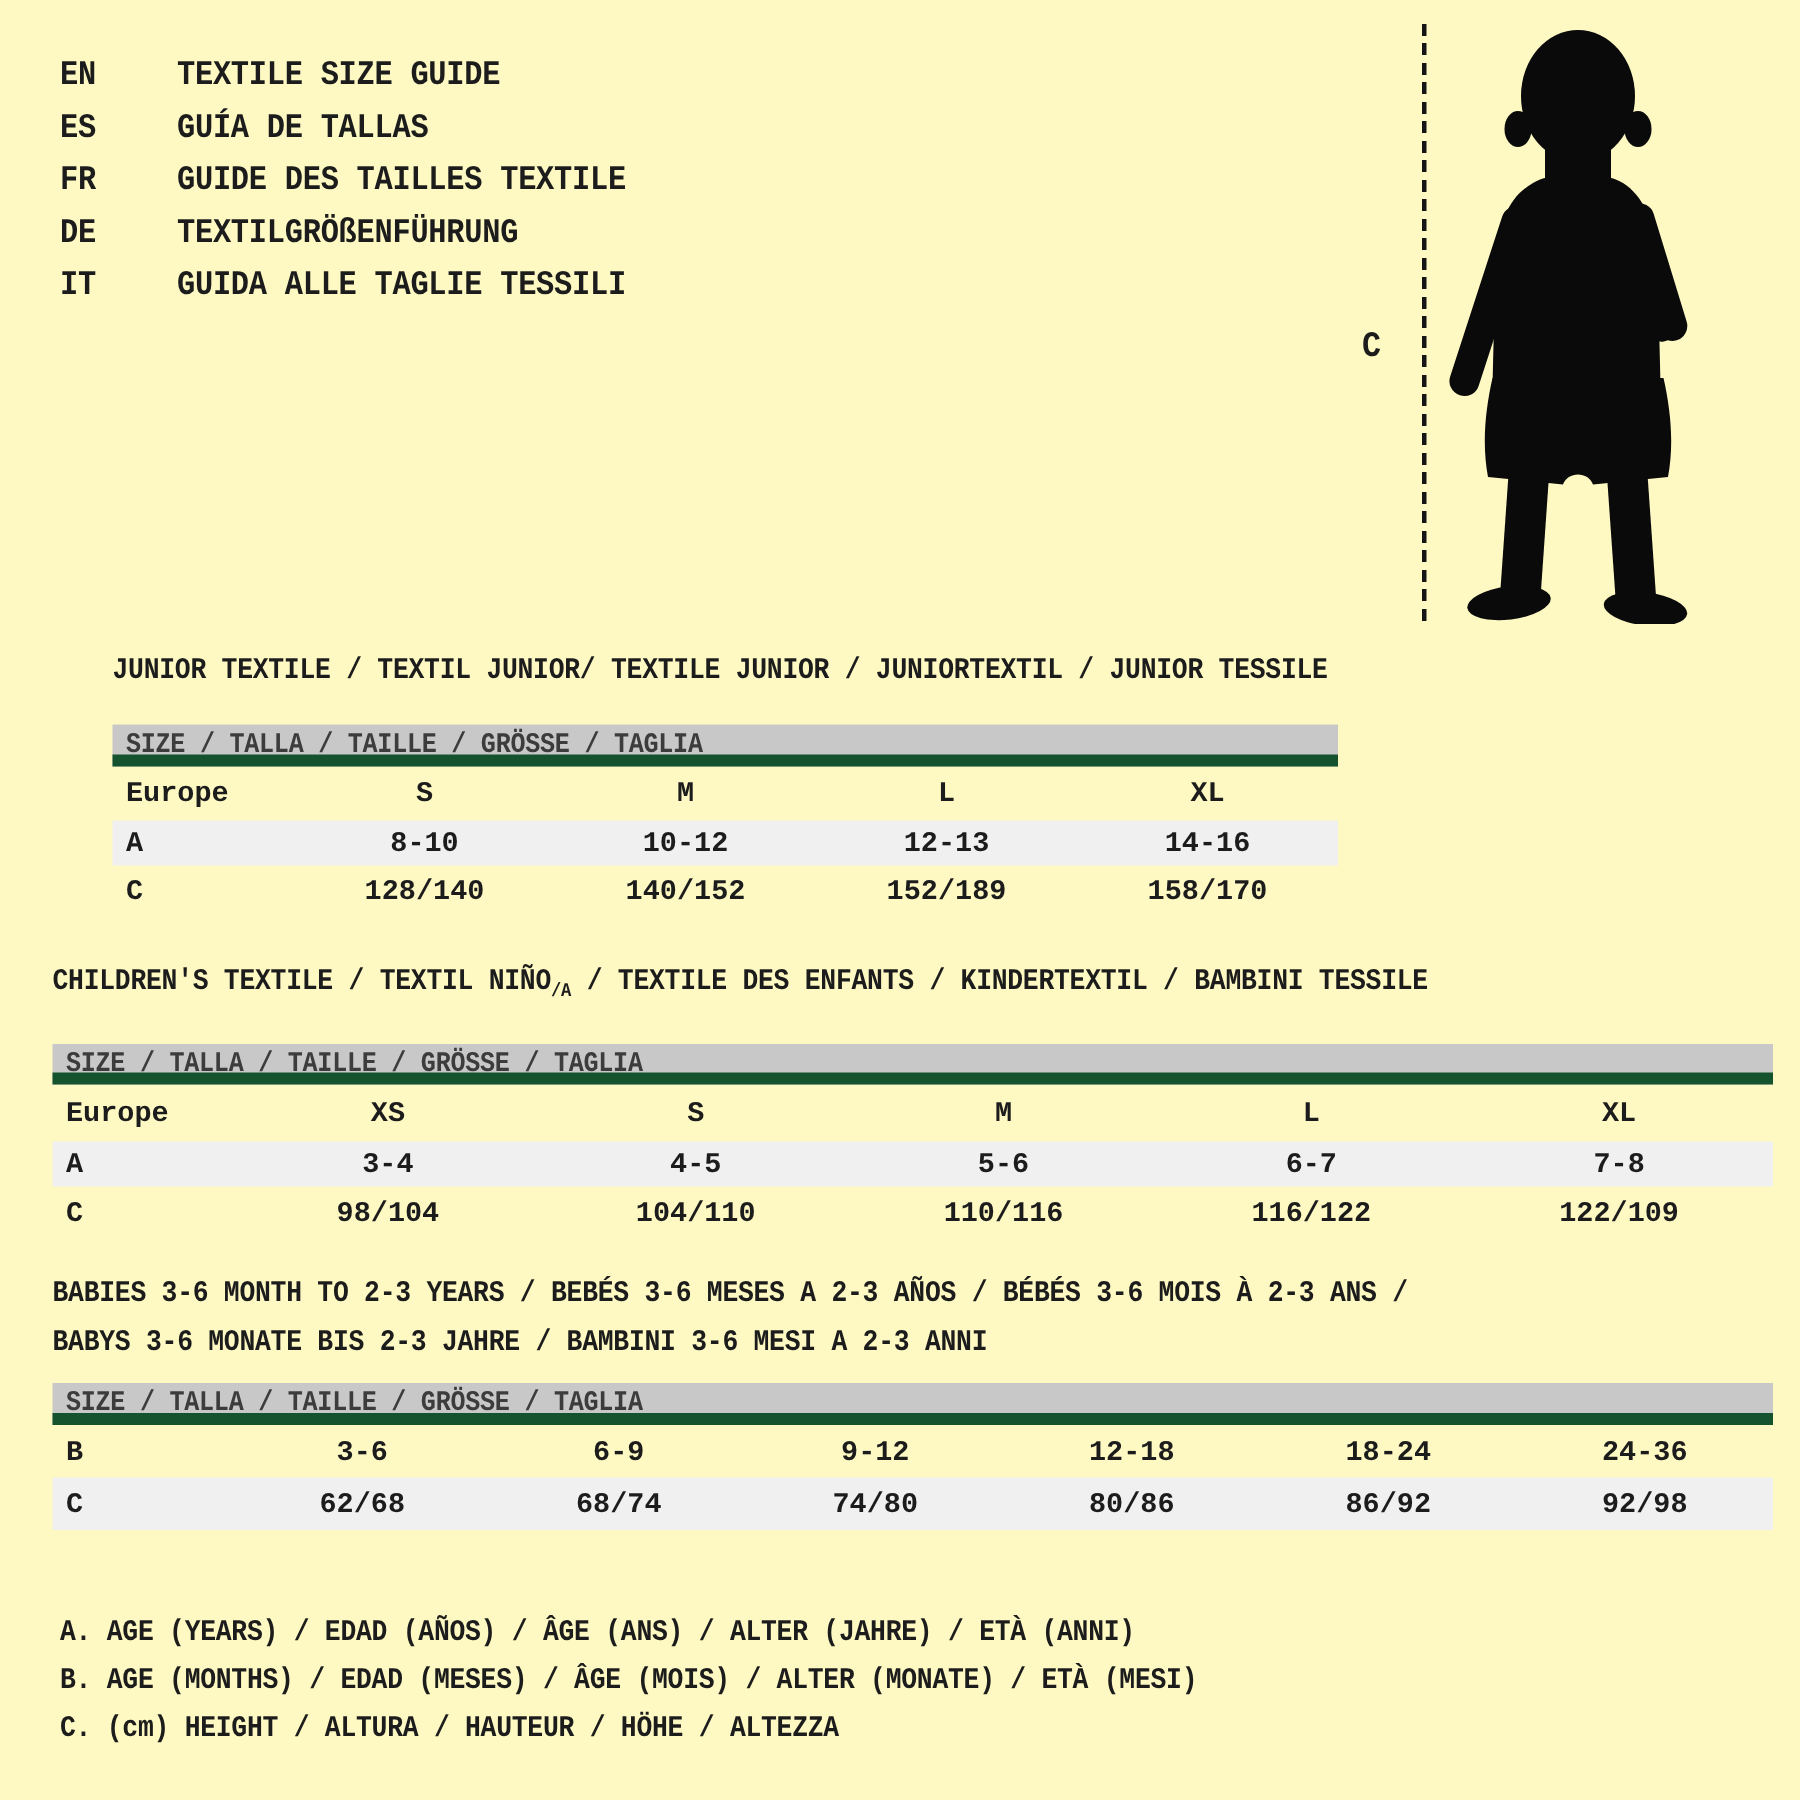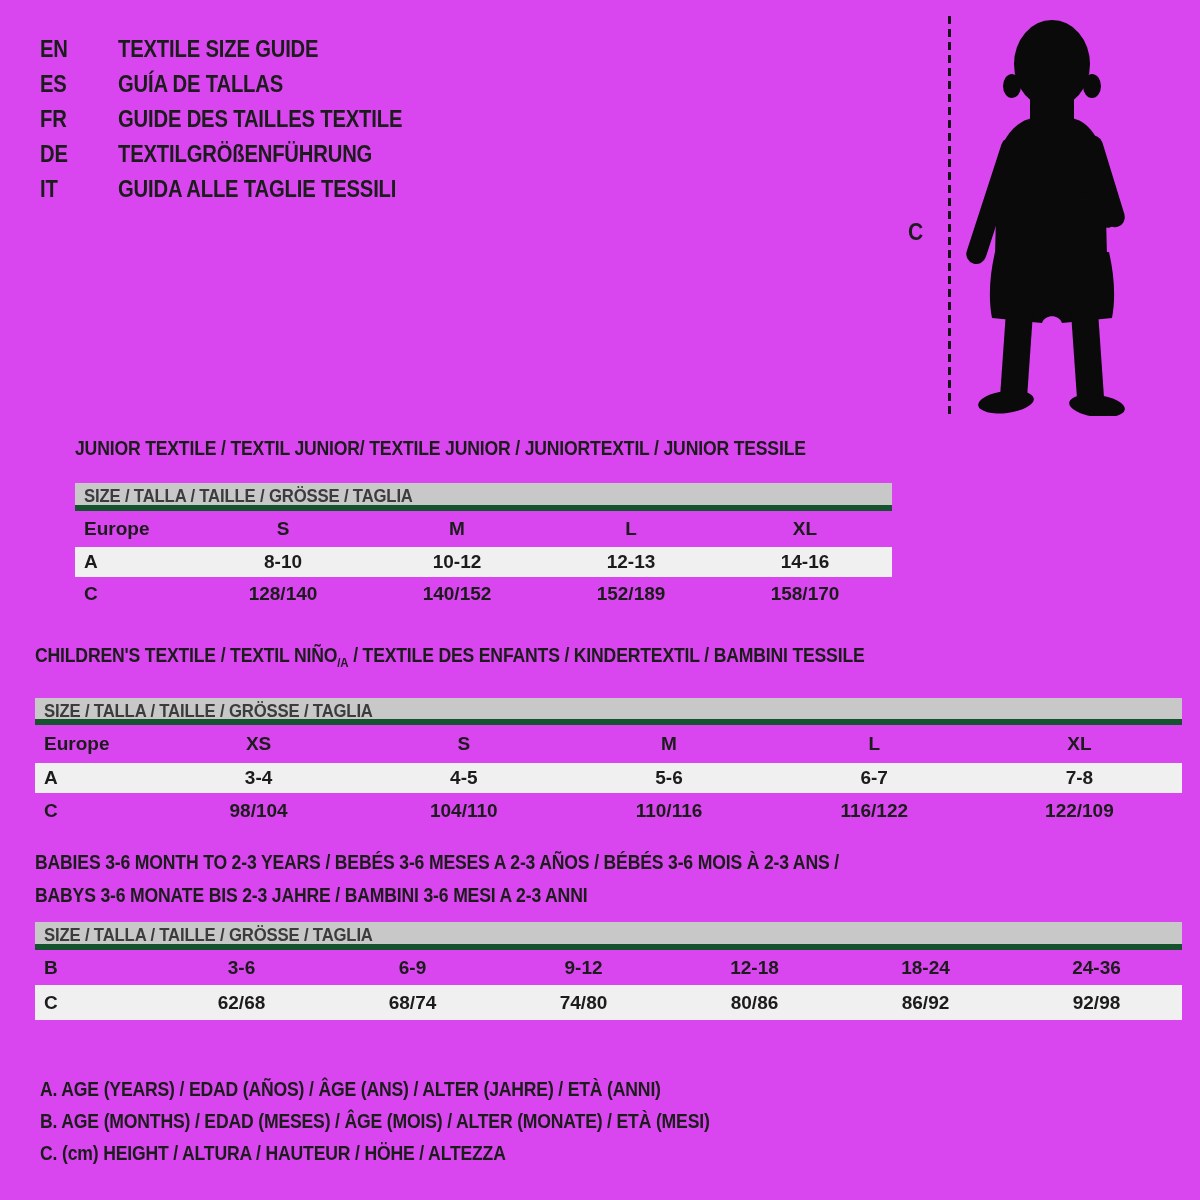--- a/index.html
+++ b/index.html
@@ -1,19 +1,19 @@
 <!DOCTYPE html>
 <html><head>
 <meta charset="utf-8">
 <style>
   * { margin:0; padding:0; box-sizing:border-box; }
   html,body { background:#ffffff; }
   #canvas {
-    position:relative; width:1200px; height:1200px; background:#d946ef;
-    font-family:Liberation Sans, sans-serif; font-weight:700; color:#1c1c1c;
+    position:relative; width:1200px; height:1200px; background:#fef9c3;
+    font-family:Liberation Mono, monospace; font-weight:700; color:#1c1c1c;
     overflow:hidden;
   }
   .cond  { display:inline-block; transform:scaleX(0.88); transform-origin:0 50%; white-space:nowrap; letter-spacing:-0.2px; }
 
   
   #lang-block { position:absolute; left:40px; top:32px; }
   .lrow { display:flex; height:35px; align-items:center; font-size:23px; }
   .lcode { width:78px; }
 
   
@@ -26,21 +26,21 @@
 
   
   .tsec { position:absolute; left:35px; }
   #sec-junior   { top:438px; width:817px;margin-left:40px; }
   #sec-children { top:645px; width:1147px; }
   #sec-babies   { top:846px; width:1147px; }
   .h { font-size:20px; line-height:20px; font-weight:700; }
   .h2line { line-height:33px; font-size:20px; }
   .band {
     height:28px; line-height:26px; background:#c8c8c8; color:#3c3c3c;
-    padding-left:9px; font-size:19px; border-bottom:6px solid #14532d;
+    padding-left:9px; font-size:19px; border-bottom:8px solid #14532d;
     margin-top:25px;
   }
   #sec-children .band { height:27px; }
   #sec-babies .band { margin-top:10px; }
   .trow { display:flex; align-items:center; font-size:19px; }
   .trow .tlabel { width:121px; padding-left:9px; }
   .trow .tcell  { flex:1 1 0; text-align:center; }
   .r-h36 { height:36px; }
   .r-h30 { height:30px; }
   .r-h34 { height:34px; }

